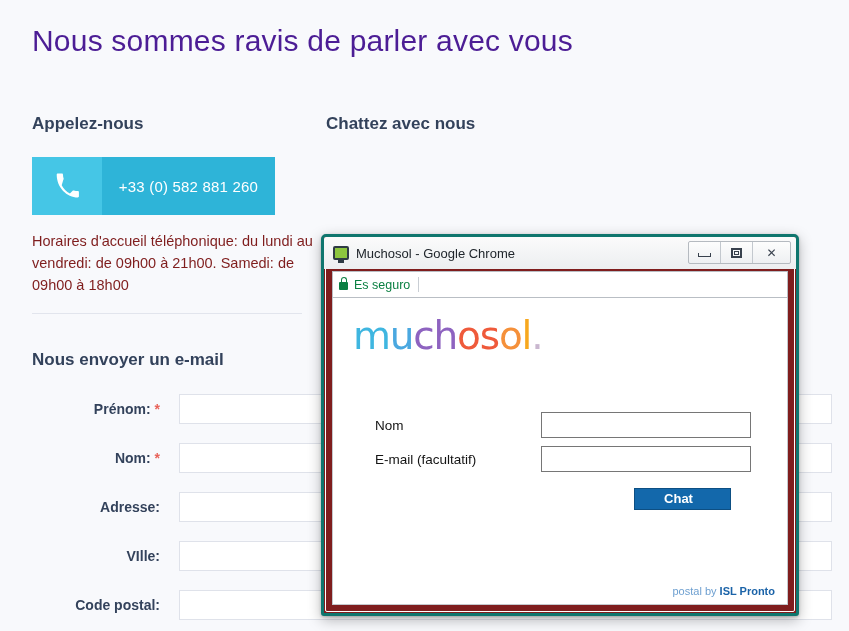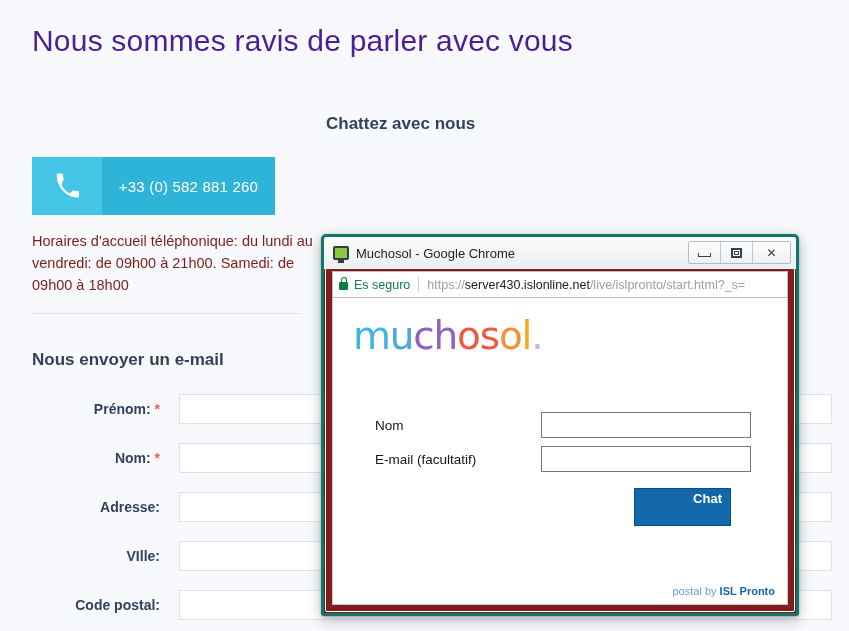--- a/index.html
+++ b/index.html
@@ -333,27 +333,27 @@
     border: 1px solid #767676;
     background: #ffffff;
     box-sizing: border-box;
   }
 
   #chat-submit {
     position: absolute;
     left: 301px;
     top: 190px;
     width: 97px;
-    height: 38px;
+    height: 22px;
     background: #1368ab;
     border: 1px solid #0d4f83;
     color: #ffffff;
     font-size: 13px;
     font-weight: bold;
-    text-align: right;
+    text-align: center;
     padding-right: 8px;
     line-height: 20px;
     box-sizing: border-box;
     cursor: pointer;
   }
 
   #powered-by {
     position: absolute;
     right: 12px;
     bottom: 7px;
@@ -366,20 +366,21 @@
     font-weight: bold;
   }
 </style>
 </head>
 <body>
 
 <div id="page">
 
   <div id="page-title">Nous sommes ravis de parler avec vous</div>
 
+  <div class="col-head" id="call-head">Appelez-nous</div>
   <div class="col-head" id="chat-head">Chattez avec nous</div>
 
   <div class="action-btn" id="phone-btn">
     <div class="btn-icon">
       <svg width="26" height="26" viewBox="0 0 24 24" aria-hidden="true">
         <path fill="#ffffff" d="M6.6 10.8c1.7 3.3 4.3 5.9 7.6 7.6l2.5-2.5c.3-.3.8-.4 1.2-.3 1.1.4 2.4.6 3.6.6.6 0 1 .4 1 1V21c0 .6-.4 1-1 1C11.3 22 2 12.7 2 1c0-.6.4-1 1-1h3.8c.6 0 1 .4 1 1 0 1.3.2 2.5.6 3.6.1.4 0 .9-.3 1.2L6.6 10.8z" transform="translate(0.5,0.5)"></path>
       </svg>
     </div>
     <div class="btn-text">+33 (0) 582 881 260</div>
   </div>
@@ -429,21 +430,20 @@
       </div>
     <div class="win-ctl">
         <span>✕</span>
       </div>
   </div>
 
   <div id="omnibox">
     <span id="lock-icon"></span>
     <span id="secure-label">Es seguro</span>
     <span id="omni-sep"></span>
-    <span id="url-text"><span>https://</span><span class="u-host">server430.islonline.net</span><span>/live/islpronto/start.html?_s=</span></span>
   </div>
 
   <div id="chrome-viewport">
 
     <div id="brand-logo"><span style="color: rgb(63, 182, 224);">m</span><span style="color: rgb(74, 168, 224);">u</span><span style="color: rgb(142, 99, 192);">c</span><span style="color: rgb(142, 99, 192);">h</span><span style="color: rgb(239, 90, 59);">o</span><span style="color: rgb(239, 90, 59);">s</span><span style="color: rgb(245, 144, 58);">o</span><span style="color: rgb(247, 168, 30);">l</span><span style="color: rgb(201, 183, 207);">.</span></div>
 
     <div class="chat-field-row" id="row-nom">
       <div class="cf-label">Nom</div>
       <div class="cf-input" title=""></div>
     </div>

